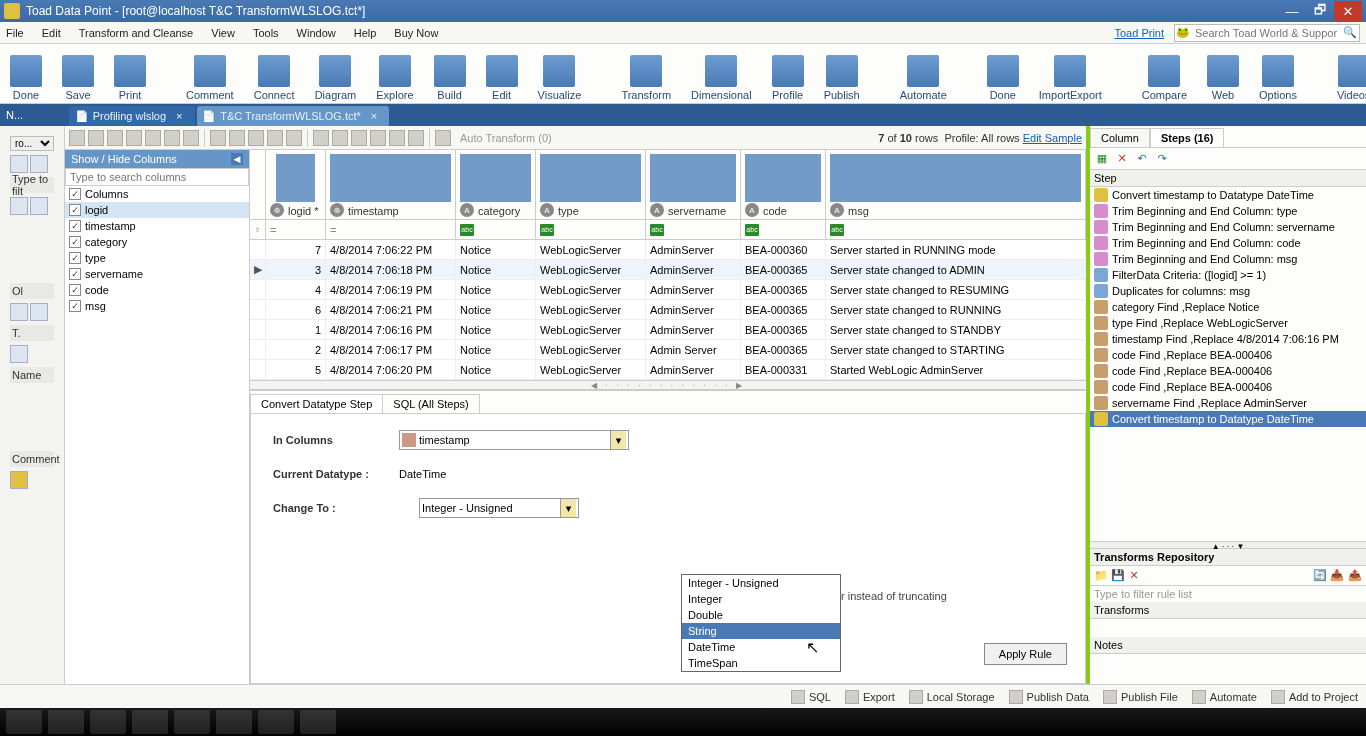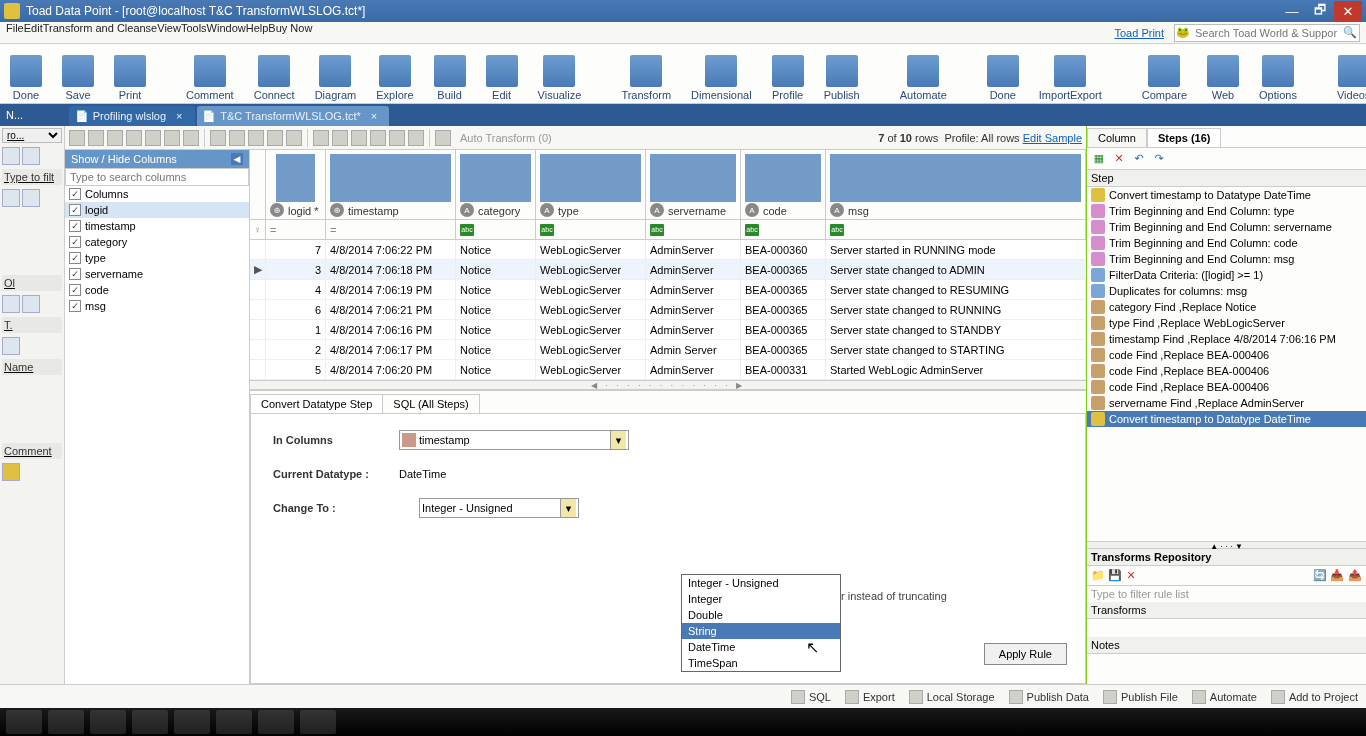--- a/index.html
+++ b/index.html
@@ -3,39 +3,39 @@
 <meta charset="utf-8">
 <style>
 * { box-sizing: border-box; margin: 0; padding: 0; font-family: "Segoe UI", Tahoma, sans-serif; font-size: 11px; }
 body { background: #fff; overflow: hidden; width: 1366px; height: 736px; position: relative; }
 .titlebar { background: linear-gradient(#4a7ab5,#3a6aa5); color: #fff; height: 22px; display: flex; align-items: center; padding: 0 4px; }
 .titlebar .icon { width: 16px; height: 16px; background: #e0c040; border-radius: 2px; margin-right: 6px; }
 .titlebar-text { flex: 1; font-size: 12px; }
 .win-controls { display: flex; gap: 0; }
 .win-btn { width: 28px; height: 20px; display: flex; align-items: center; justify-content: center; color:#fff; font-size:13px;}
 .win-btn.close { background: #c0392b; }
-.menubar { background: #f7f7f4; height: 22px; display: flex; padding: 0 6px; border-bottom: 1px solid #d0d0d0; gap: 0; }
+.menubar { background: #f7f7f4; height: 22px; display: flex; align-items: center; padding: 0 6px; border-bottom: 1px solid #d0d0d0; gap: 18px; }
 .menubar .mitem { color: #222; cursor: default; }
 .menubar-right { margin-left: auto; display: flex; align-items: center; gap: 10px; }
 .menubar-right a { color: #1060c0; text-decoration: underline; }
 .searchbox { display:flex; align-items:center; border:1px solid #bbb; background:#fff; height:18px; }
 .searchbox input { border:none; width:150px; font-size:11px; padding:0 4px; color:#888; }
 .searchbox .mag { width:18px; text-align:center; color:#555; }
 .ribbon { background: #fdfdfb; height: 60px; display: flex; align-items: flex-end; padding: 2px 10px; gap: 20px; border-bottom: 1px solid #ccc; }
 .ribbon .tool { display:flex; flex-direction:column; align-items:center; color:#2a4a7a; gap:2px; cursor:default;}
 .ribbon .tool .ticon { width:32px; height:32px; background: linear-gradient(#6d9dd0,#4a7ab5); border-radius:2px; }
 .ribbon .tool span { font-size:11px; }
 .ribbon-spacer { flex:1; }
 .tabstrip { background: #2e5a94; height: 22px; display:flex; align-items:flex-end; padding: 0 2px; }
 .leftcol-header { background:#2e5a94; color:#fff; font-size:11px; height:22px; padding:0 4px; display:flex; align-items:center; width:65px; }
 .doctab { background:#3268a5; color:#e8f0fa; height:20px; padding:0 12px 0 6px; display:flex; align-items:center; gap:4px; border-top-left-radius:3px; border-top-right-radius:3px; margin-left:2px; }
 .doctab.active { background:#6695c8; }
 .doctabs-wrap { display:flex; flex:1; }
 .content-row { display:flex; height: calc(736px - 22px - 22px - 60px - 22px - 24px - 28px); }
-.leftpanel { width:65px; background:#f3f3f0; border-right:1px solid #ccc; display:flex; flex-direction:column; gap:4px; padding:2px; font-size:10px; overflow:hidden;text-decoration:underline;}
+.leftpanel { width:65px; background:#f3f3f0; border-right:1px solid #ccc; display:flex; flex-direction:column; gap:4px; padding:10px; font-size:10px; overflow:hidden;}
 .leftpanel select,.leftpanel input { width:100%; font-size:10px; border:1px solid #bbb; }
 .lp-ico-row { display:flex; gap:2px; }
 .lp-ico { width:18px; height:18px; background:#dde5ee; border:1px solid #aac; }
 .lp-label { color:#333; height:16px; display:flex; align-items:center; padding:0 2px; background:#e8e8e5;}
 .midwrap { flex:1; display:flex; flex-direction:column; }
 .toolrow { height:24px; background:#f7f7f4; border-bottom:1px solid #ccc; display:flex; align-items:center; padding:0 4px; gap:3px; }
 .toolrow .tico { width:16px;height:16px;background:#d0d0c8;border:1px solid #aaa; }
 .toolrow .sep { width:1px; height:18px; background:#ccc; margin:0 2px;}
 .toolrow .autotr { color:#999; margin-left:6px; }
 .toolrow .rowinfo { margin-left:auto; color:#333; }
@@ -86,21 +86,21 @@
 .sel-wrap { display:flex; align-items:center; border:1px solid #999; height:20px; background:#fff; padding:0 2px;}
 .sel-wrap .selico { width:14px;height:14px;background:#c98; margin-right:3px;}
 .sel-wrap .seltxt { flex:1; }
 .sel-wrap .selarrow { width:16px; height:18px; background:#f2e7a8; border-left:1px solid #999; text-align:center; line-height:18px;}
 .dropdown-list { position:absolute; left:430px; top:160px; width:160px; background:#fff; border:1px solid #666; z-index:10;}
 .dropdown-list .dditem { padding:2px 6px; cursor:default;}
 .dropdown-list .dditem.hi { background:#4a7ab5; color:#fff; }
 .applybtn { position:absolute; right:18px; bottom:18px; padding:4px 14px; border:1px solid #888; background:#f0f0f0;}
 .cursor-arrow { position:absolute; left:555px; top:224px; font-size:16px; color:#000; pointer-events:none; z-index:11;}
 .truncnote { color:#444; margin-left:160px; }
-.rightpanel { width:280px; background:#fdfdfb; border-left:1px solid #84cc16; display:flex; flex-direction:column; }
+.rightpanel { width:280px; background:#fdfdfb; border-left:4px solid #84cc16; display:flex; flex-direction:column; }
 .rp-tabs { display:flex; height:22px; align-items:flex-end; border-bottom:1px solid #ccc;}
 .rptab { padding:3px 10px; border:1px solid #ccc; border-bottom:none; background:#f7f7f4;}
 .rptab.active { background:#fff; font-weight:bold; }
 .rp-tools { height:22px; display:flex; align-items:center; gap:4px; padding:0 4px; border-bottom:1px solid #ccc;}
 .rp-tools .rpt { width:16px;height:16px; display:flex;align-items:center;justify-content:center; font-size:11px;}
 .rp-list-hdr { background:#f0f0ec; padding:2px 4px; border-bottom:1px solid #ccc;}
 .rp-list { flex:1; overflow:auto; }
 .rp-item { display:flex; align-items:center; gap:4px; padding:1px 4px; white-space:nowrap; overflow:hidden; text-overflow:ellipsis; font-size:11px;}
 .rp-item.sel { background:#4a7ab5; color:#fff; }
 .rp-item .ricon { width:14px;height:14px; flex-shrink:0; border-radius:2px;}

